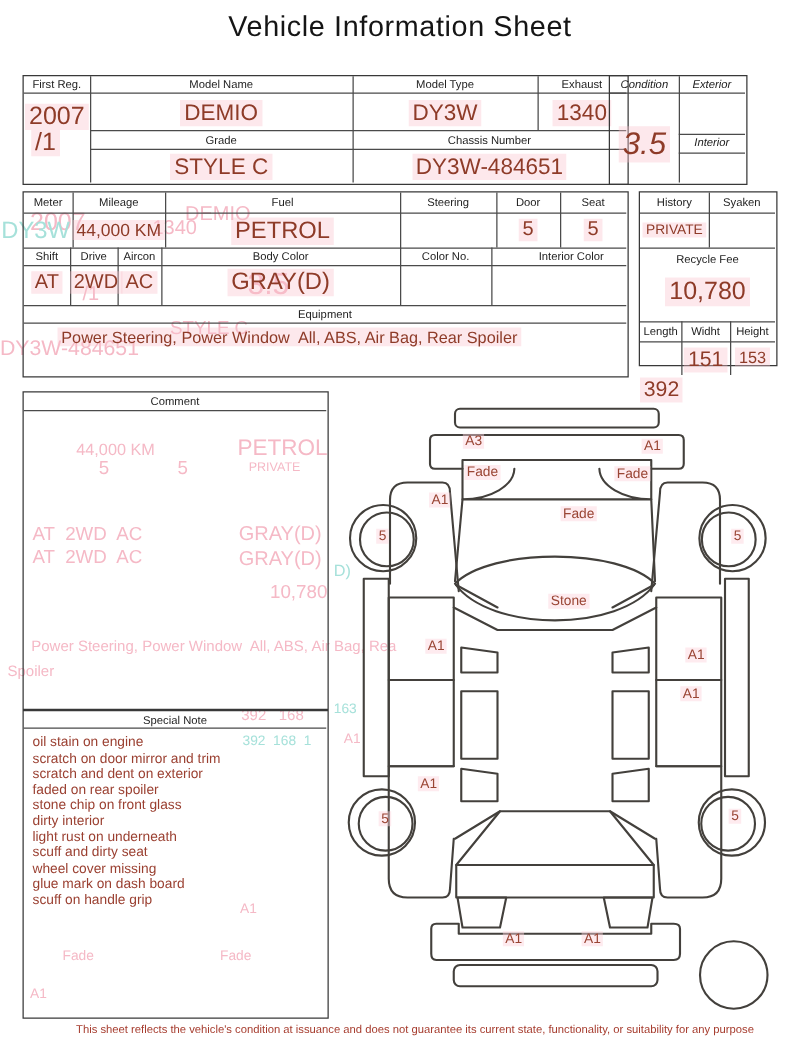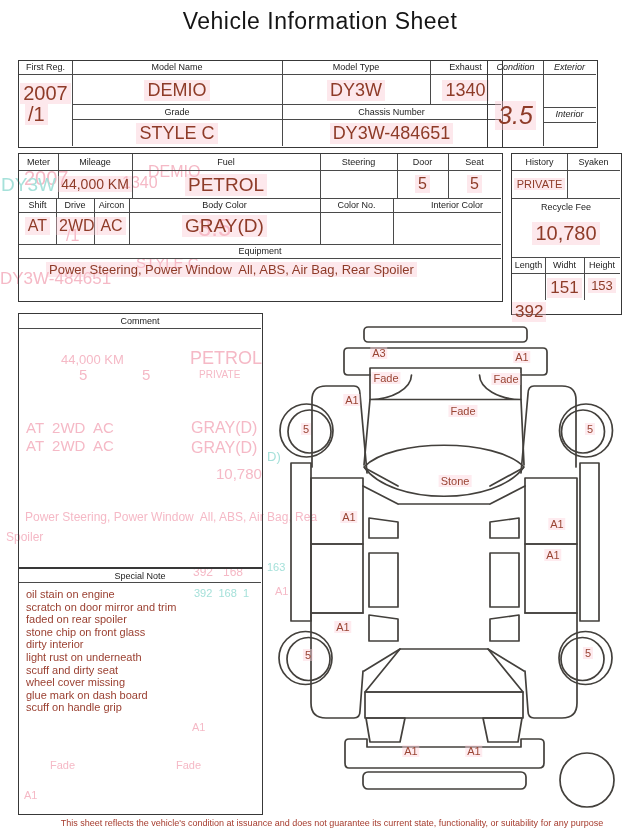--- a/index.html
+++ b/index.html
@@ -136,21 +136,21 @@
     <div class="lab" style="left:301px;top:45px;width:73px;">Color No.</div>
     <div class="lab" style="left:374px;top:45px;width:128px;">Interior Color</div>
     <div class="valcell" style="left:0;top:63px;width:37px;font-size:16px;"><span class="rv">AT</span></div>
     <div class="valcell" style="left:37px;top:63px;width:38px;font-size:16px;"><span class="rv">2WD</span></div>
     <div class="valcell" style="left:75px;top:63px;width:35px;font-size:16px;"><span class="rv">AC</span></div>
     <div class="valcell" style="left:110px;top:61px;width:191px;font-size:19px;"><span class="rv">GRAY(D)</span></div>
     <div class="lab" style="left:0;top:91px;width:482px;">Equipment</div>
     <div class="eqtext" style="left:7px;top:108px;width:471px;"><span class="rv">Power Steering, Power Window  All, ABS, Air Bag, Rear Spoiler</span></div>
   </div>
 
-  <div class="box" style="left:511px;top:153px;width:111px;height:162px;">
+  <div class="box" style="left:511px;top:153px;width:111px;height:140px;">
     <i class="hl" style="left:0;top:16px;width:108px;"></i>
     <i class="hl" style="left:0;top:44px;width:108px;"></i>
     <i class="hl" style="left:0;top:103px;width:108px;"></i>
     <i class="hl" style="left:0;top:119px;width:108px;"></i>
     <i class="vl" style="left:55px;top:0;height:44px;"></i>
     <i class="vl" style="left:33px;top:103px;height:43px;"></i>
     <i class="vl" style="left:72px;top:103px;height:43px;"></i>
     <div class="lab" style="left:0;top:2px;width:55px;">History</div>
     <div class="lab" style="left:55px;top:2px;width:53px;">Syaken</div>
     <div class="valcell" style="left:0;top:24px;width:55px;font-size:11px;"><span class="rv">PRIVATE</span></div>
@@ -168,20 +168,21 @@
     <div class="lab" style="left:0;top:1px;width:242px;">Comment</div>
     <i class="hl" style="left:0;top:14px;width:242px;"></i>
   </div>
 
   <div class="box" style="left:18px;top:568px;width:245px;height:247px;">
     <div class="lab" style="left:0;top:1px;width:242px;">Special Note</div>
     <i class="hl" style="left:0;top:13px;width:242px;"></i>
     <div class="note-list" id="note-list">
         <div>oil stain on engine</div>
         <div>scratch on door mirror and trim</div>
+        <div>scratch and dent on exterior</div>
         <div>faded on rear spoiler</div>
         <div>stone chip on front glass</div>
         <div>dirty interior</div>
         <div>light rust on underneath</div>
         <div>scuff and dirty seat</div>
         <div>wheel cover missing</div>
         <div>glue mark on dash board</div>
         <div>scuff on handle grip</div>
       </div>
   </div>

